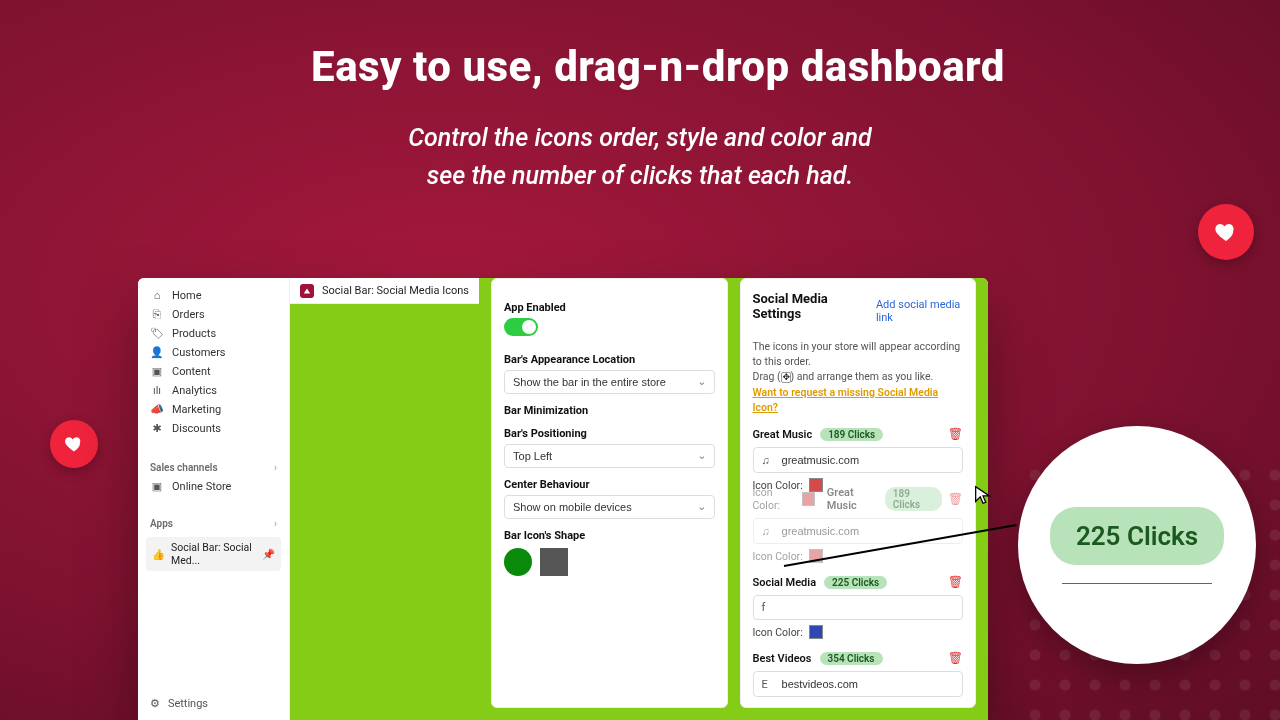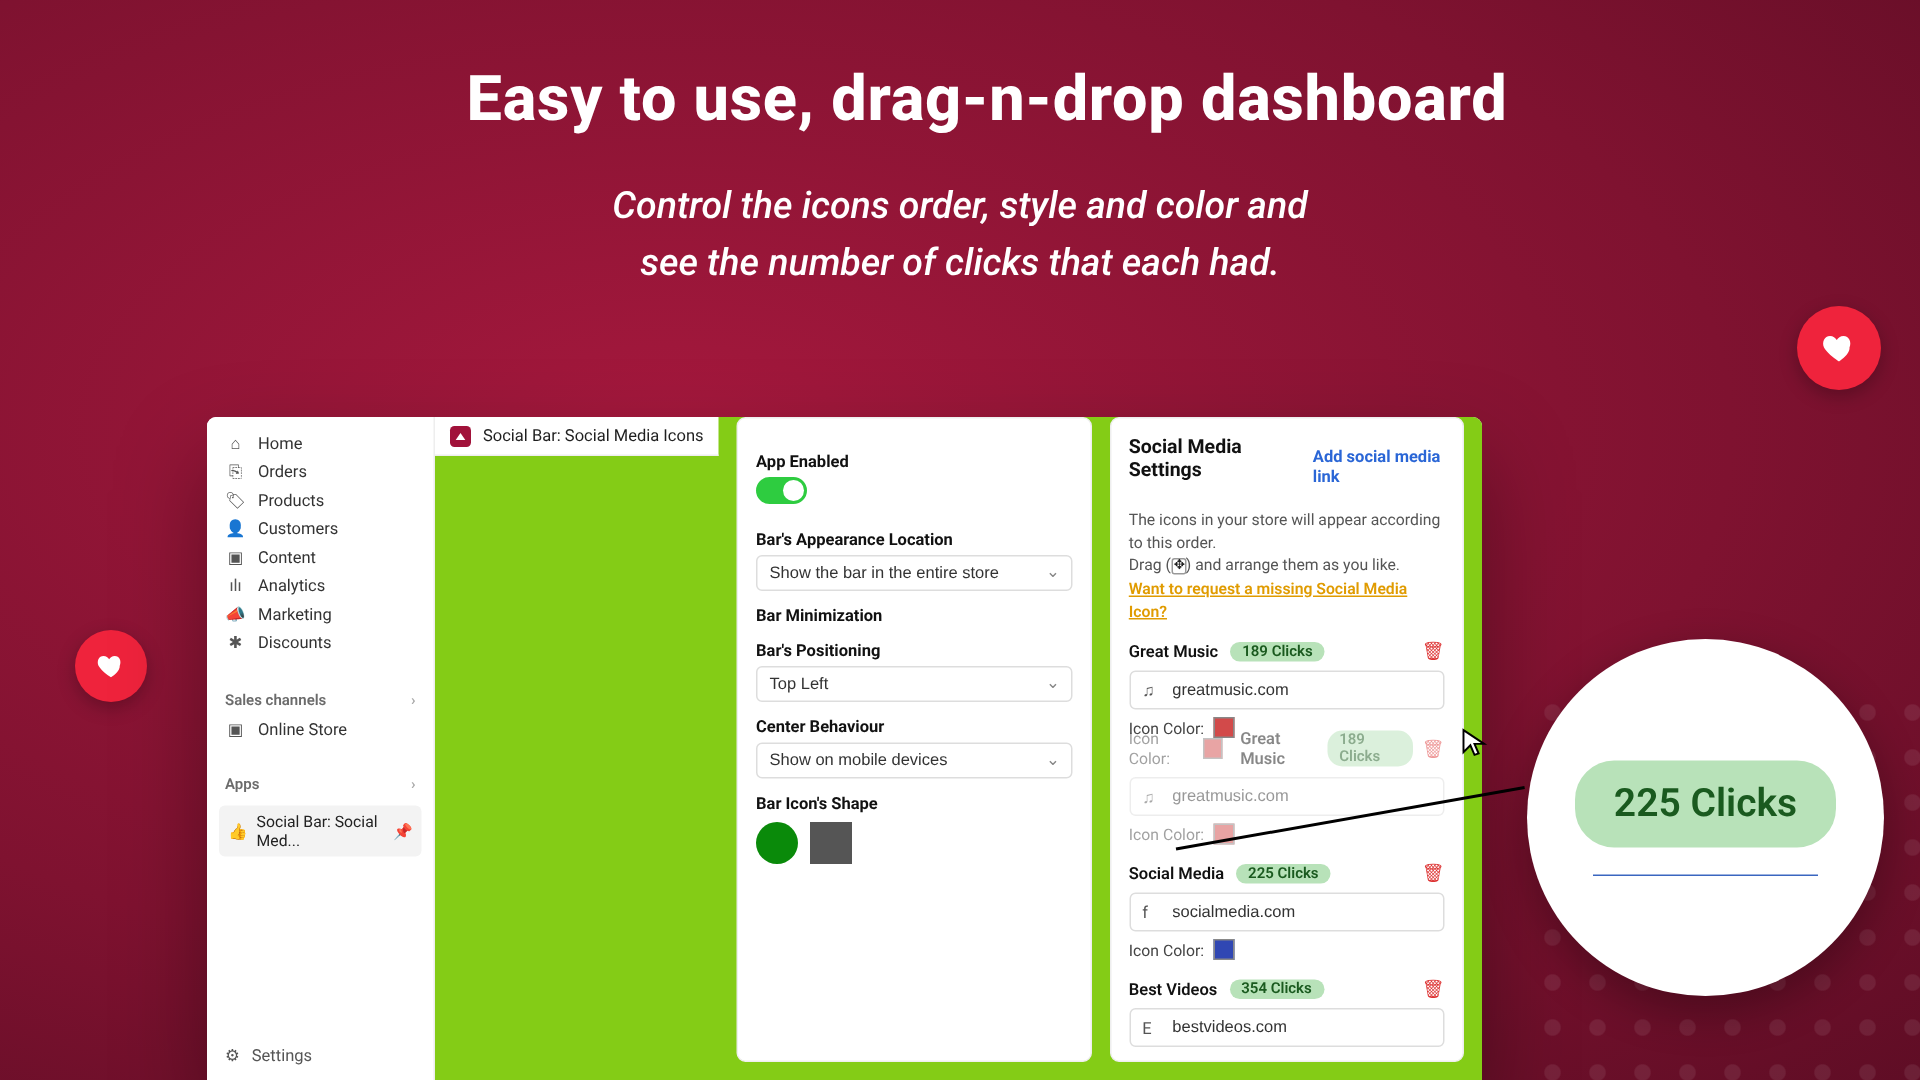--- a/index.html
+++ b/index.html
@@ -115,21 +115,21 @@
   .select-wrap::after {
     content:"⌄"; position:absolute; right:8px; top:50%; transform:translateY(-55%);
     color:#888; font-size:11px; pointer-events:none;
   }
   .shape-row { display:flex; gap:8px; margin-top:6px; }
   .shape-circle { width:28px; height:28px; border-radius:50%; background:#0a8a0a; }
   .shape-square { width:28px; height:28px; background:#555; }
 
   
   .panel-head { display:flex; justify-content:space-between; align-items:center; }
-  .add-link { color:#2a66d6; font-size:11px; font-weight:700; cursor:pointer;margin-left:17px; }
+  .add-link { color:#2a66d6; font-size:11px; font-weight:400; cursor:pointer;margin-left:17px; }
   .help-text { font-size:10.5px; color:#555; margin-top:8px; line-height:1.45; }
   .help-text a.req { color:#e09b00; text-decoration:underline; font-weight:600; }
   .drag-icon-inline {
     display:inline-block; width:10px; text-align:center; font-size:9px; color:#222;
     border:1px solid #999; border-radius:2px; padding:0 1px; line-height:1; vertical-align:middle;
   }
 
   .sm-row { margin-top:12px; }
   .sm-row.ghost { opacity:.5; }
   .sm-title-row { display:flex; align-items:center; gap:8px; }
@@ -341,21 +341,20 @@
       </div>
             </div>
             <div class="sm-row">
       <div class="sm-title-row">
         <span class="sm-title">Social Media</span>
         <span class="badge">225 Clicks</span>
         <span class="trash">🗑</span>
       </div>
       <div class="url-input">
         <span class="plat">f</span>
-        <input value="socialmedia.com" style="">
       </div>
       <div class="icon-color-row">
         <span>Icon Color:</span>
         <span class="swatch" style="background:#3047b3"></span>
       </div>
             </div>
             <div class="sm-row">
       <div class="sm-title-row">
         <span class="sm-title">Best Videos</span>
         <span class="badge">354 Clicks</span>

